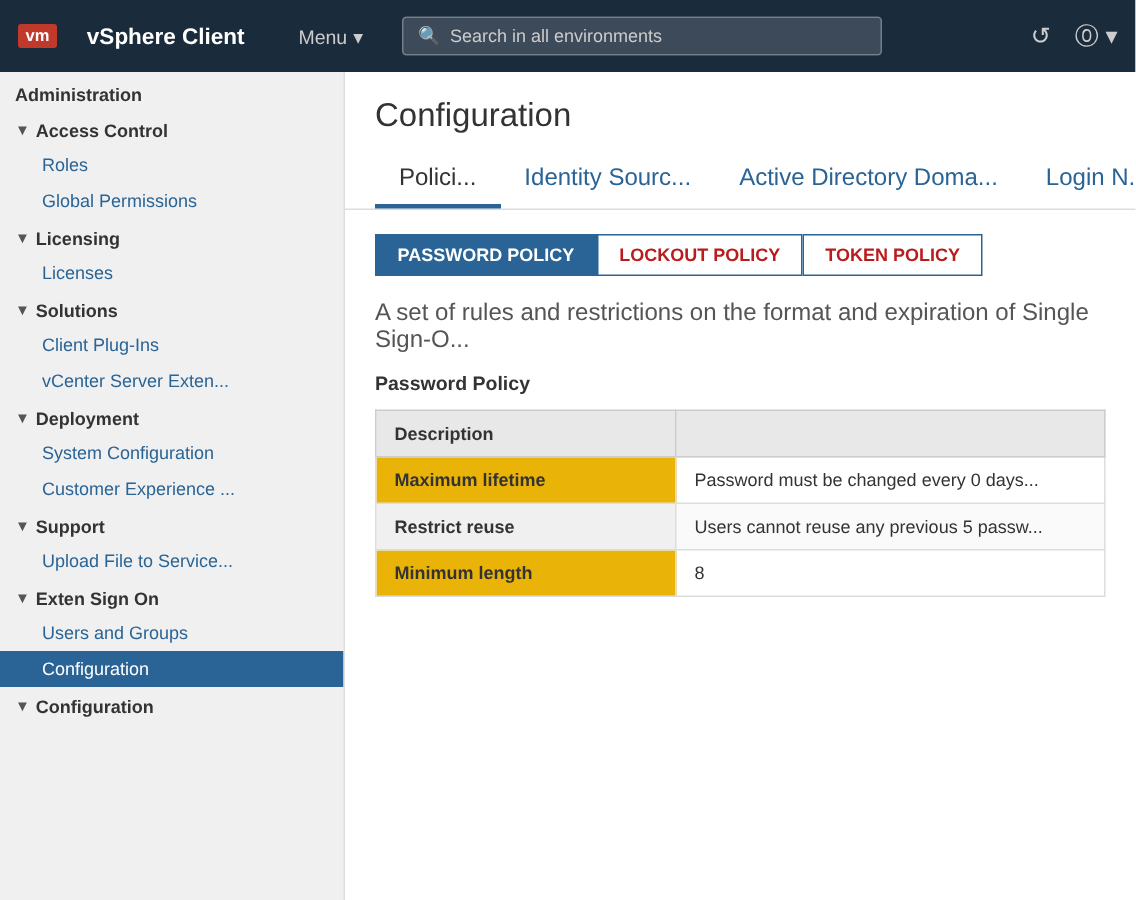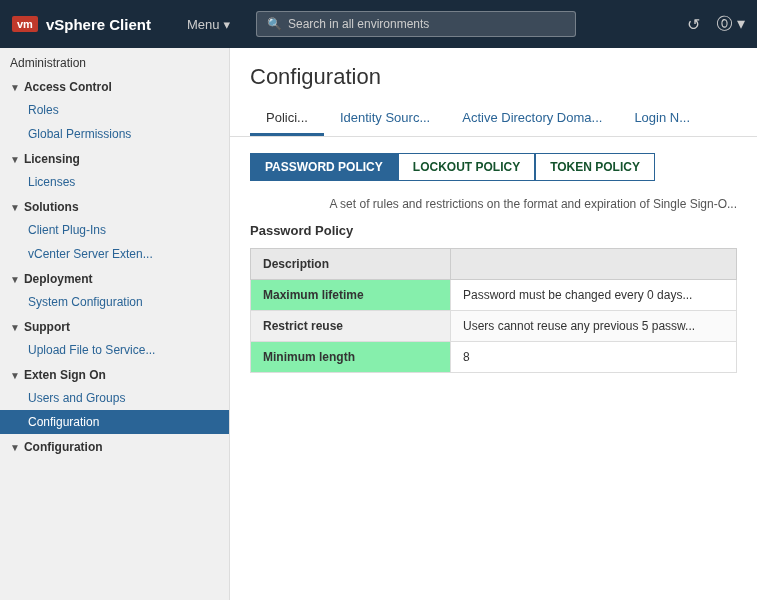--- a/index.html
+++ b/index.html
@@ -10,21 +10,21 @@
       background: #1a2b3c;
       height: 48px;
       display: flex;
       align-items: center;
       padding: 0 12px;
       gap: 16px;
     }
     .top-nav-logo {
       display: flex;
       align-items: center;
-      gap: 8px;
+      gap: 20px;
       color: white;
       font-size: 15px;
       font-weight: bold;
     }
     .vm-badge {
       background: #c0392b;
       color: white;
       font-size: 11px;
       font-weight: bold;
       padding: 2px 5px;
@@ -73,21 +73,21 @@
     
     .sidebar {
       width: 230px;
       background: #f0f0f0;
       border-right: 1px solid #ddd;
       overflow-y: auto;
       flex-shrink: 0;
       position: relative;
     }
     .sidebar-section-title {
-      font-weight: normal;
+      font-weight: bold;
       font-size: 12px;
       padding: 8px 10px 4px 10px;
       color: #333;
     }
     .sidebar-arrow {
       color: #555;
       font-size: 10px;
       margin-right: 4px;
     }
     .sidebar-item {
@@ -129,21 +129,21 @@
       margin-bottom: 12px;
     }
 
     
     .tabs {
       display: flex;
       gap: 0;
     }
     .tab {
       padding: 8px 16px;
-      font-size: 13px;
+      font-size: 16px;
       cursor: pointer;
       color: #2a6496;
       border-bottom: 3px solid transparent;
       white-space: nowrap;
     }
     .tab.active {
       border-bottom: 3px solid #2a6496;
       color: #333;
       font-weight: normal;
     }
@@ -165,28 +165,27 @@
       font-weight: bold;
       cursor: pointer;
       border: 1px solid #2a6496;
     }
     .policy-btn.active {
       background: #2a6496;
       color: white;
     }
     .policy-btn:not(.active) {
       background: white;
-      color: #14532d;
+      color: #b91c1c;
     }
 
     .description-text {
-      font-size: 12px;
+      font-size: 16px;
       color: #555;
       margin-bottom: 12px;
-      text-align: right;
     }
 
     .section-title {
       font-weight: bold;
       font-size: 13px;
       margin-bottom: 10px;
     }
 
     
     .policy-table {
@@ -202,21 +201,21 @@
       border: 1px solid #ccc;
       font-size: 12px;
     }
     .policy-table td {
       padding: 8px 12px;
       border: 1px solid #ddd;
       vertical-align: top;
     }
     .policy-table td:first-child {
       font-weight: bold;
-      background: #86efac;
+      background: #eab308;
       width: 200px;
     }
     .policy-table tr:nth-child(even) td {
       background: #fafafa;
     }
     .policy-table tr:nth-child(even) td:first-child {
       background: #f0f0f0;
     }
 
     
@@ -272,20 +271,21 @@
       <span>Solutions</span>
     </div>
     <div class="sidebar-item">Client Plug-Ins</div>
     <div class="sidebar-item">vCenter Server Exten...</div>
 
     <div class="sidebar-section-header">
       <span class="sidebar-arrow">▼</span>
       <span>Deployment</span>
     </div>
     <div class="sidebar-item">System Configuration</div>
+    <div class="sidebar-item">Customer Experience ...</div>
 
     <div class="sidebar-section-header">
       <span class="sidebar-arrow">▼</span>
       <span>Support</span>
     </div>
     <div class="sidebar-item">Upload File to Service...</div>
 
     <div class="sidebar-section-header">
       <span class="sidebar-arrow">▼</span>
       <span>Exten Sign On</span>

